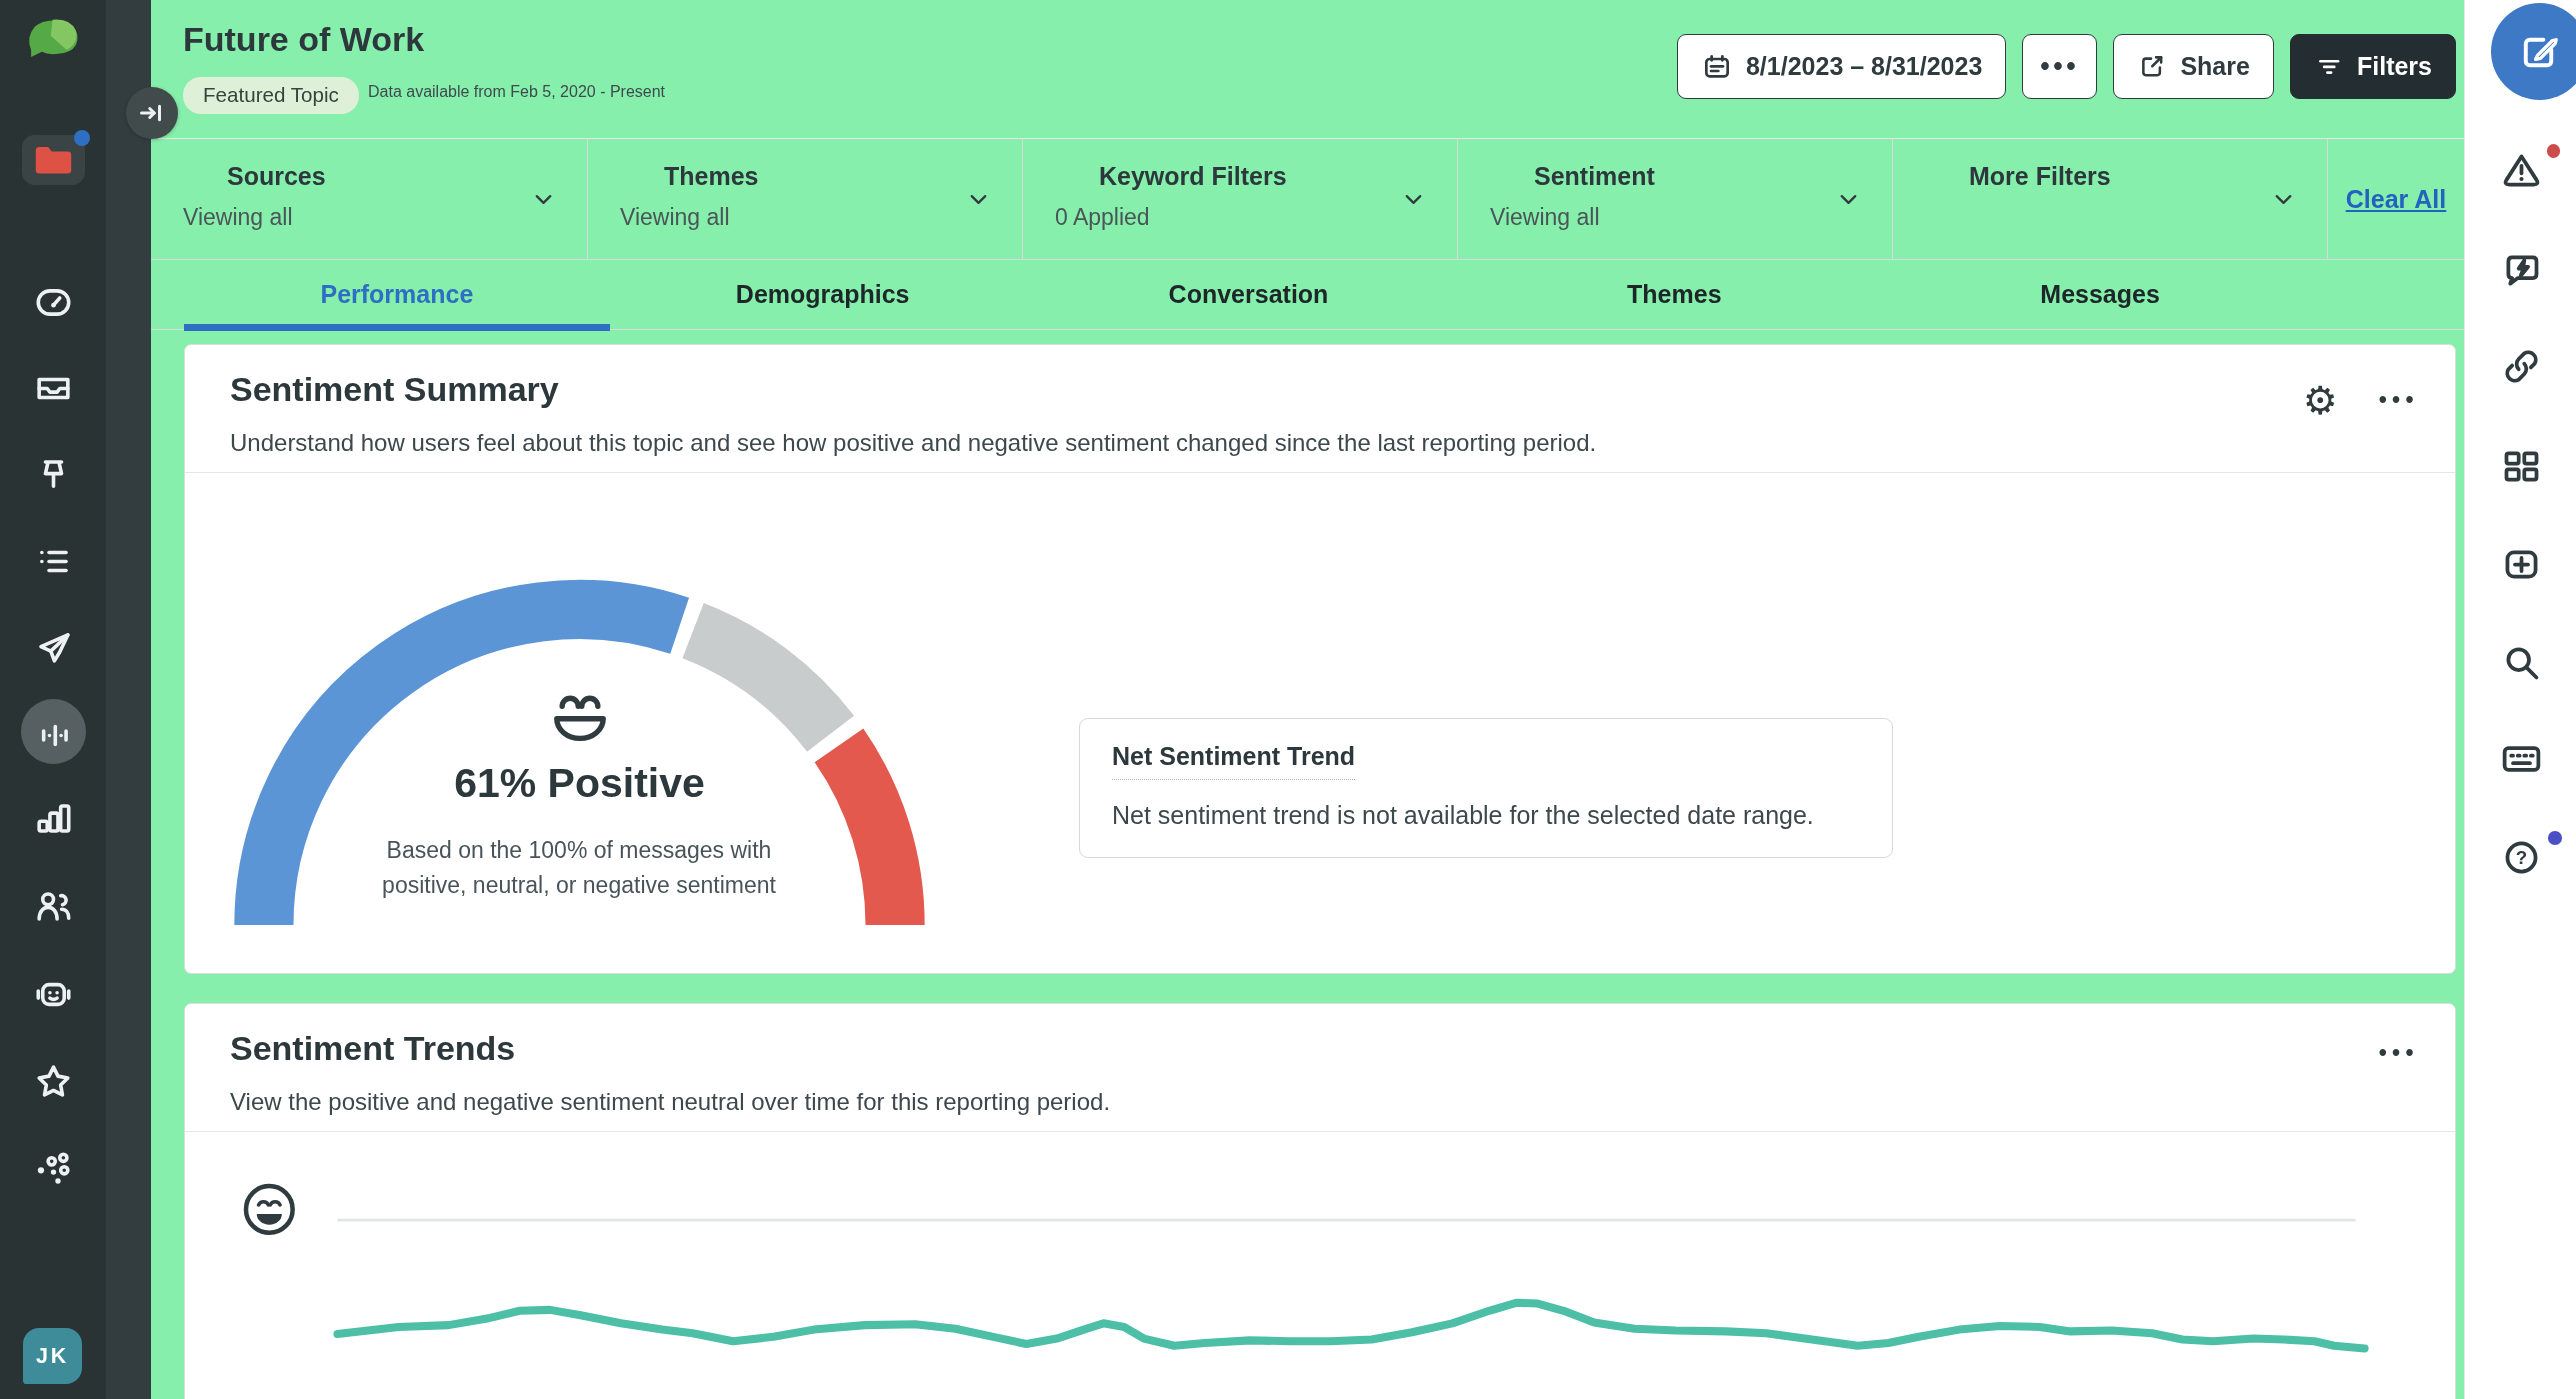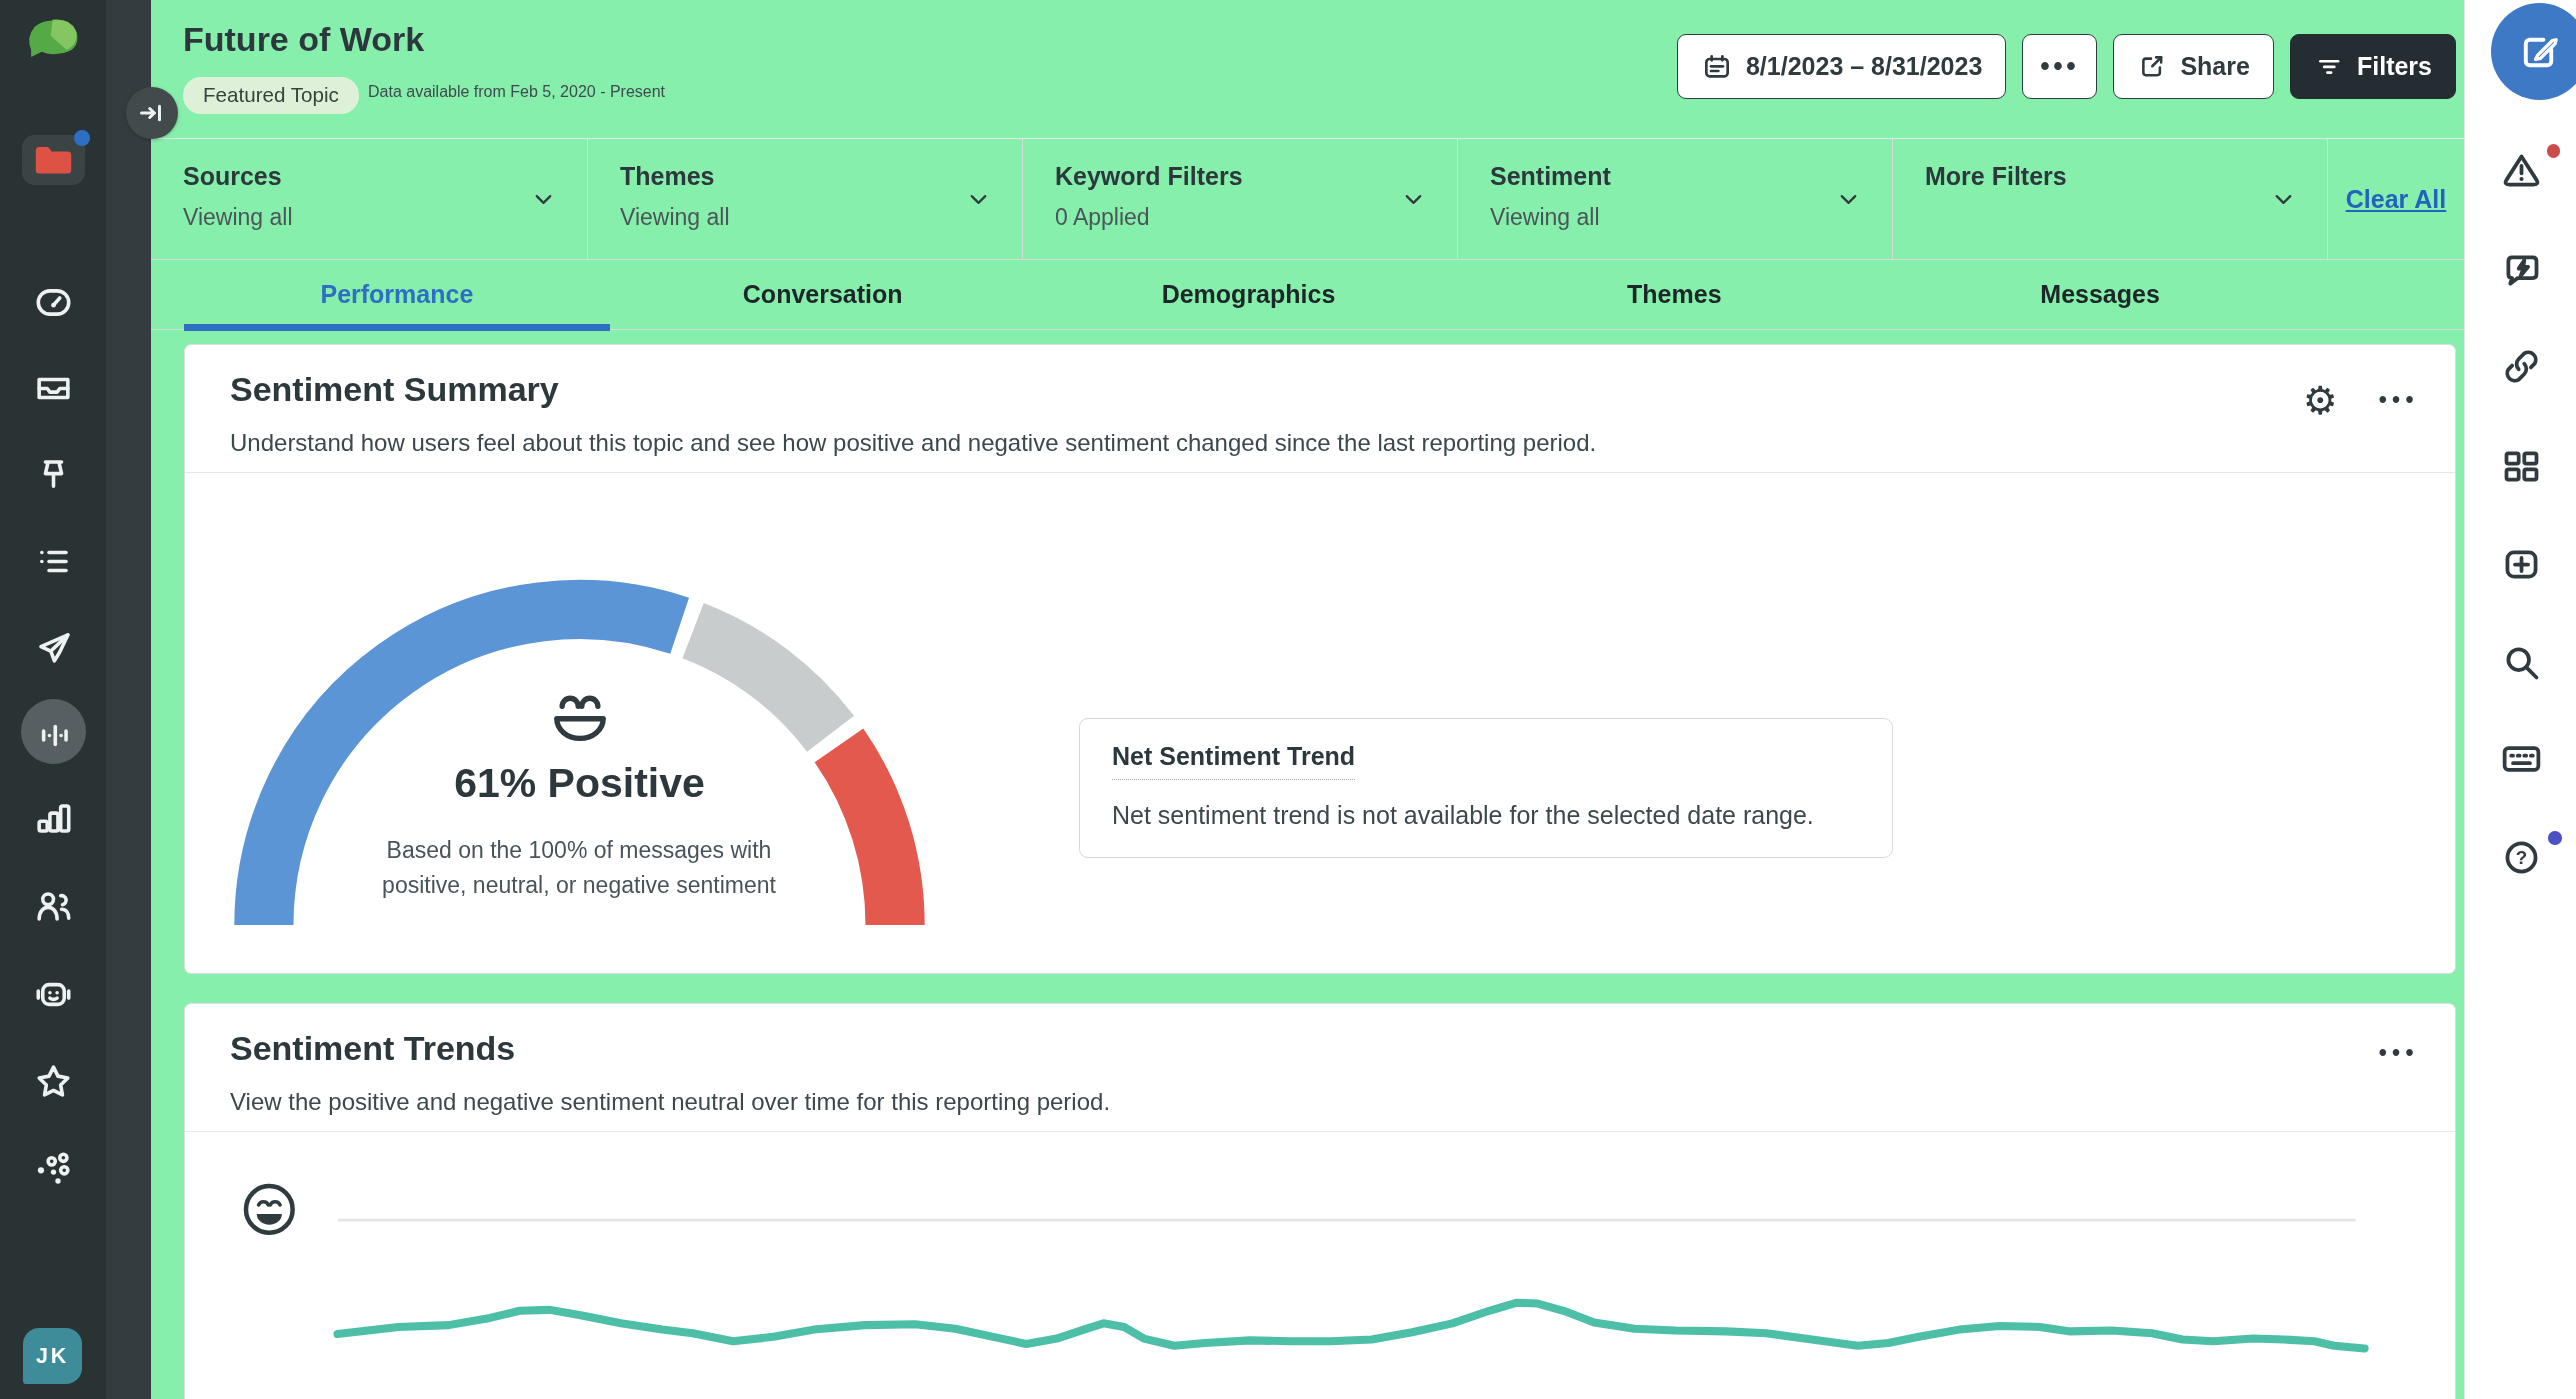--- a/index.html
+++ b/index.html
@@ -32,21 +32,21 @@
   .availability { position:absolute; left:217px; top:83px; font-size:16px; color:#3F4A4E; }
   .toolbar { position:absolute; right:8px; top:34px; display:flex; gap:16px; align-items:center; }
   .tbtn { height:65px; border:1.8px solid #2F3B3F; border-radius:9px; background:#fff; display:flex; align-items:center; justify-content:center; gap:12.6px; font-size:25px; font-weight:bold; color:#2F3B3F; padding:0 23px; cursor:pointer; }
   .tbtn.dark { background:#242E32; border-color:#242E32; color:#fff; }
   .tbtn .dots { font-size:27px; letter-spacing:3.6px; font-weight:bold; }
 
   
   .filterbar { position:relative; height:122px; border-top:0.9px solid #E4E6E6; border-bottom:0.9px solid #D9DCDC; display:flex; }
   .fsection { width:435px; position:relative; border-right:0.9px solid #D8DBDB; padding:23px 0 0 32px; cursor:pointer; }
   .fsection:first-child { width:437px; }
-  .fsection .flabel { font-size:25px; font-weight:bold; color:#2C383C; }
+  .fsection .flabel { font-size:25px; font-weight:bold; color:#2C383C;margin-left:44px; }
   .fsection .fvalue { font-size:23px; color:#4A5558; margin-top:12.6px; }
   .fsection .chev { position:absolute; right:30.5px; top:47px; }
   .clear-all-wrap { flex:1; display:flex; align-items:center; justify-content:center; }
   .clear-all { font-size:25px; font-weight:bold; color:#2362BE; text-decoration:underline; cursor:pointer; }
 
   
   .tabs { position:relative; height:70px; border-bottom:1.8px solid #D9DCDC; display:flex; padding:0 151px 0 33px; }
   .tab { flex:1; display:flex; align-items:center; justify-content:center; font-size:25px; font-weight:bold; color:#1D2629; cursor:pointer; position:relative; }
   .tab.active { color:#2E6FC4; }
   .tab.active::after { content:""; position:absolute; left:0; right:0; bottom:-1.8px; height:7.2px; background:#2E6FC4; }
@@ -353,22 +353,22 @@
           <path class="dark-stroke" d="M12 18 l12 12 12 -12"></path>
         </svg>
     </div>
     <div class="clear-all-wrap">
       <span class="clear-all">Clear All</span>
     </div>
   </div>
 
   <div class="tabs">
     <div class="tab active">Performance</div>
+    <div class="tab">Demographics</div>
     <div class="tab">Conversation</div>
-    <div class="tab">Demographics</div>
     <div class="tab">Themes</div>
     <div class="tab">Messages</div>
   </div>
 
   <div class="content">
 
     <div class="card card1">
       <div class="card-head">
         <div class="card-title">Sentiment Summary</div>
         <div class="card-sub">Understand how users feel about this topic and see how positive and negative sentiment changed since the last reporting period.</div>

